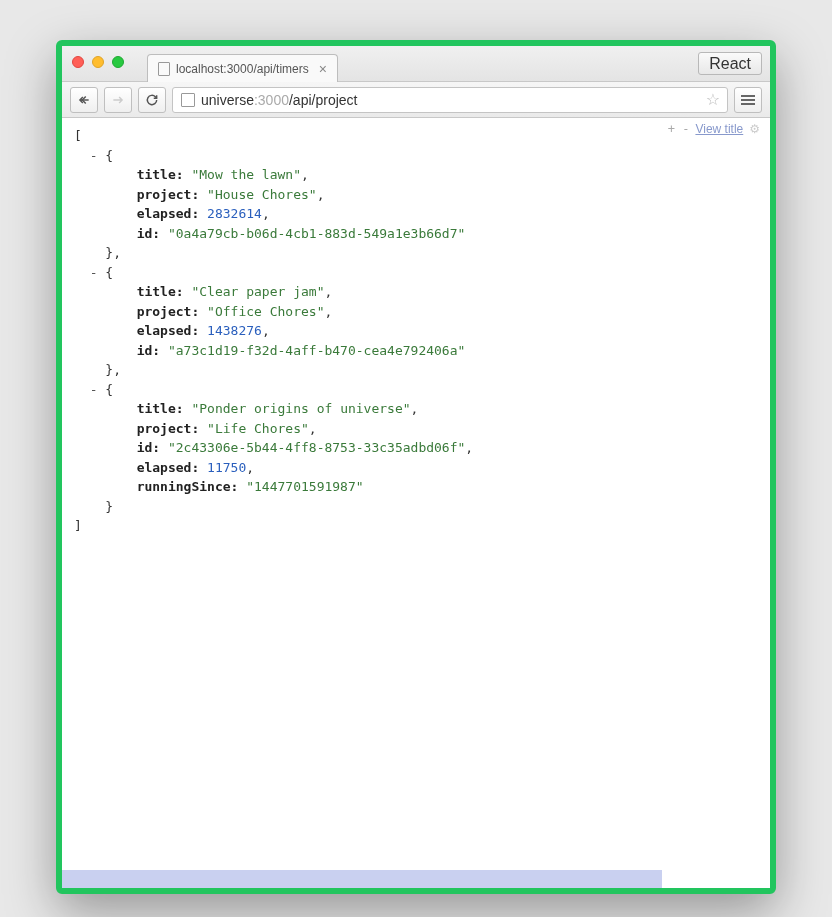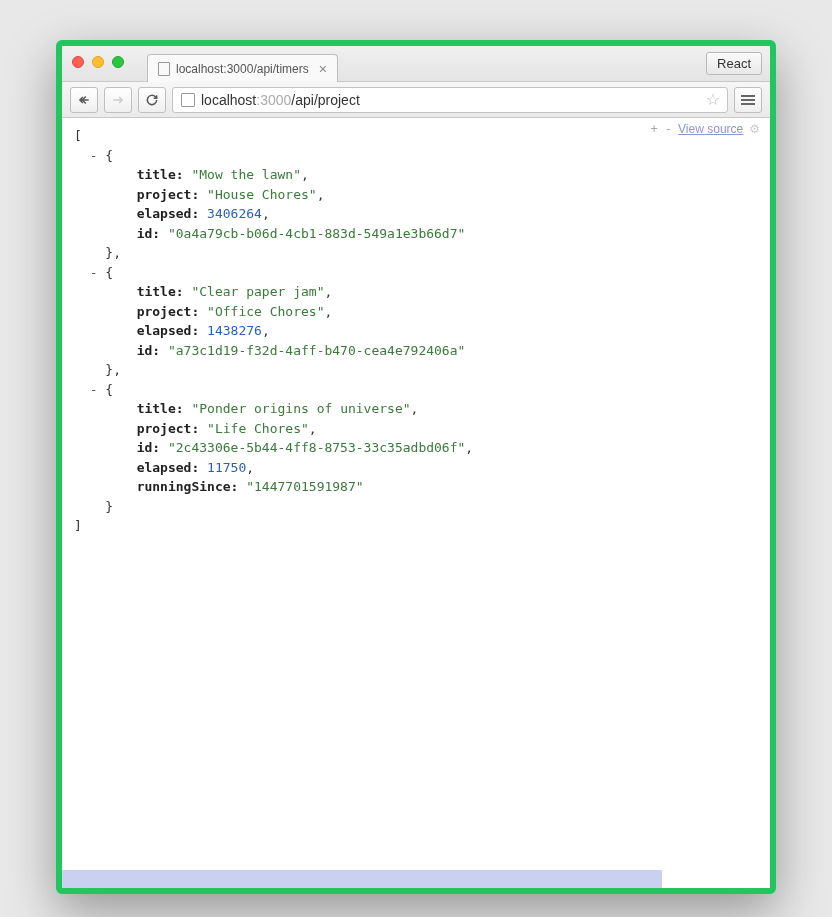--- a/index.html
+++ b/index.html
@@ -66,21 +66,21 @@
     }
     .react-btn {
       position: absolute;
       right: 8px;
       top: 6px;
       height: 23px;
       background: linear-gradient(#fafafa,#e8e8e8);
       border: 1px solid #b8b8b8;
       border-radius: 3px;
       padding: 0 10px;
-      font-size: 13px;
+      font-size: 16px;
       color: #333;
       line-height: 21px;
       cursor: pointer;
     }
     .toolbar {
       height: 36px;
       background: linear-gradient(#f6f6f6,#eaeaea);
       border-bottom: 1px solid #c8c8c8;
       display: flex;
       align-items: center;
@@ -211,42 +211,42 @@
     </div>
     <div class="nav-btn">
       <svg width="14" height="14" viewBox="0 0 24 24" fill="none" stroke="#555" stroke-width="2.5">
           <path d="M20 12a8 8 0 1 1-2.34-5.66L20 9"></path>
           <path d="M20 4v5h-5"></path>
         </svg>
     </div>
     <div class="omnibox">
       <span class="globe"></span>
       <span class="url">
-        <span class="host-dark">localhost</span><span class="host-light">:3000</span><span class="host-dark">/api/project</span>
+        <span class="host-dark">universe</span><span class="host-light">:3000</span><span class="host-dark">/api/project</span>
       </span>
       <span class="star">☆</span>
     </div>
     <div class="menu-btn">
       <div class="hamburger">
           <span></span>
         </div>
     </div>
   </div>
 
   <div class="viewport">
     <div class="jsonview-controls">
       <span class="pm">+ -</span>
-      <a>View source</a>
+      <a>View title</a>
       <span class="gear">⚙</span>
     </div>
     <pre class="json" id="json-pre"><span class="brace">[</span>
   <span class="collapser">-</span> <span class="brace">{</span>
         <span class="key">title:</span> <span class="str">"Mow the lawn"</span>,
         <span class="key">project:</span> <span class="str">"House Chores"</span>,
-        <span class="key">elapsed:</span> <span class="num">3406264</span>,
+        <span class="key">elapsed:</span> <span class="num">2832614</span>,
         <span class="key">id:</span> <span class="str">"0a4a79cb-b06d-4cb1-883d-549a1e3b66d7"</span>
     <span class="brace">}</span>,
   <span class="collapser">-</span> <span class="brace">{</span>
         <span class="key">title:</span> <span class="str">"Clear paper jam"</span>,
         <span class="key">project:</span> <span class="str">"Office Chores"</span>,
         <span class="key">elapsed:</span> <span class="num">1438276</span>,
         <span class="key">id:</span> <span class="str">"a73c1d19-f32d-4aff-b470-cea4e792406a"</span>
     <span class="brace">}</span>,
   <span class="collapser">-</span> <span class="brace">{</span>
         <span class="key">title:</span> <span class="str">"Ponder origins of universe"</span>,

